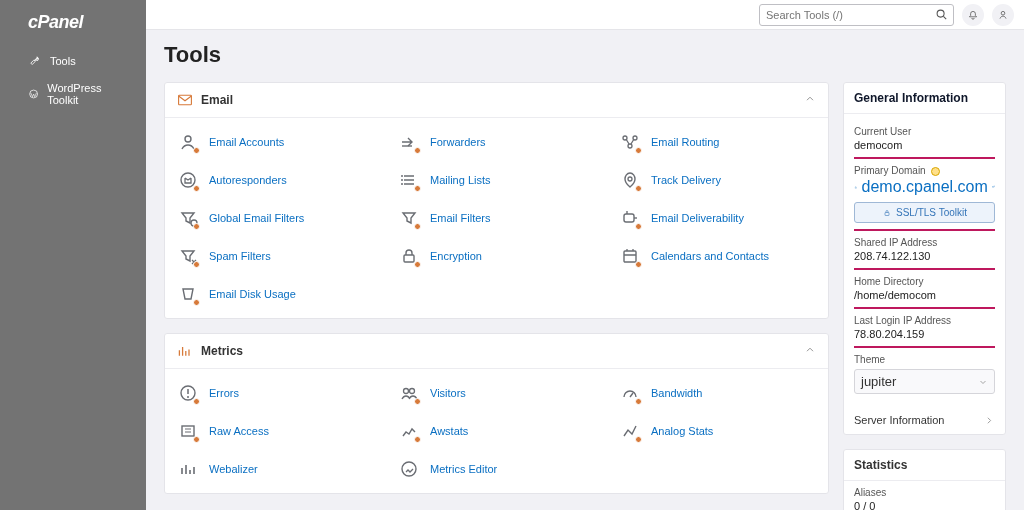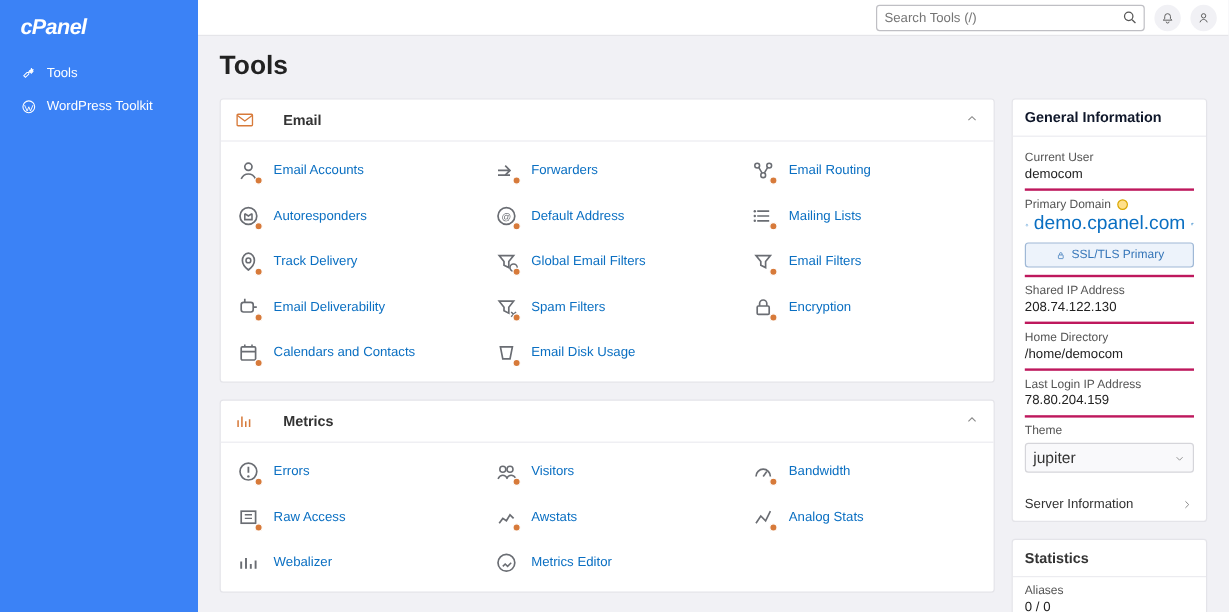--- a/index.html
+++ b/index.html
@@ -8,24 +8,24 @@
     font-size: 12px;
     background: #f1f1f5;
     color: #333;
     width: 1024px;
     height: 510px;
     overflow: hidden;
   }
   .layout { display: flex; width: 100%; height: 100%; }
   
   .sidebar {
-    width: 165px;
-    background: #3b82f6;
+    width: 146px;
+    background: #737373;
     color: #fff;
-    padding: 10px 5px;
+    padding: 10px 16px;
     flex-shrink: 0;
   }
   .logo {
     font-style: italic;
     font-weight: 700;
     font-size: 18px;
     padding: 2px 12px 14px 12px;
     letter-spacing: -0.5px;
   }
   .logo .c { color: #fff; }
@@ -54,21 +54,21 @@
     justify-content: flex-end;
     gap: 8px;
     height: 30px;
   }
   .search-wrap {
     position: relative;
     display: flex;
     align-items: center;
     border: 1px solid #bfbfc4;
     border-radius: 3px;
-    width: 224px;
+    width: 195px;
     height: 22px;
     padding: 0 22px 0 6px;
   }
   .search-wrap input {
     border: none;
     outline: none;
     font-size: 11px;
     width: 100%;
     background: transparent;
   }
@@ -115,21 +115,21 @@
   .panel-head {
     display: flex;
     align-items: center;
     justify-content: space-between;
     padding: 9px 12px;
     border-bottom: 1px solid #ececf0;
   }
   .panel-title {
     display: flex;
     align-items: center;
-    gap: 24px;
+    gap: 8px;
     font-size: 12px;
     font-weight: 600;
     color: #333;
   }
   .panel-title .picon { width: 16px; height: 16px; }
   .chev { width: 12px; height: 12px; color: #888; cursor: pointer; }
   .panel-body { padding: 8px 12px; }
   .tool-grid {
     display: grid;
     grid-template-columns: repeat(3, 1fr);
@@ -504,29 +504,20 @@
                       <svg viewBox="0 0 20 20">
                         <use href="#i-autoresp"></use>
                       </svg>
                       <span class="accent-dot"></span>
                     </span>
                     <span class="tlabel">Autoresponders</span>
                   </div>
                   <div class="tool-item">
                     <span class="ticon">
                       <svg viewBox="0 0 20 20">
-                        <use href="#i-defaddr"></use>
-                      </svg>
-                      <span class="accent-dot"></span>
-                    </span>
-                    <span class="tlabel">Default Address</span>
-                  </div>
-                  <div class="tool-item">
-                    <span class="ticon">
-                      <svg viewBox="0 0 20 20">
                         <use href="#i-list"></use>
                       </svg>
                       <span class="accent-dot"></span>
                     </span>
                     <span class="tlabel">Mailing Lists</span>
                   </div>
                   <div class="tool-item">
                     <span class="ticon">
                       <svg viewBox="0 0 20 20">
                         <use href="#i-track"></use>
@@ -710,21 +701,21 @@
                     </svg>
                   <span>demo.cpanel.com</span>
                   <svg viewBox="0 0 20 20" width="10" height="10">
                       <use href="#i-ext"></use>
                     </svg>
                 </div>
                 <div class="ssl-btn">
                   <svg viewBox="0 0 20 20" width="10" height="10">
                       <use href="#i-padlock"></use>
                     </svg>
-                  <span>SSL/TLS Primary</span>
+                  <span>SSL/TLS Toolkit</span>
                 </div>
               </div>
               <div class="info-section">
                 <div class="info-label">Shared IP Address</div>
                 <div class="info-value">208.74.122.130</div>
               </div>
               <div class="info-section">
                 <div class="info-label">Home Directory</div>
                 <div class="info-value">/home/democom</div>
               </div>

